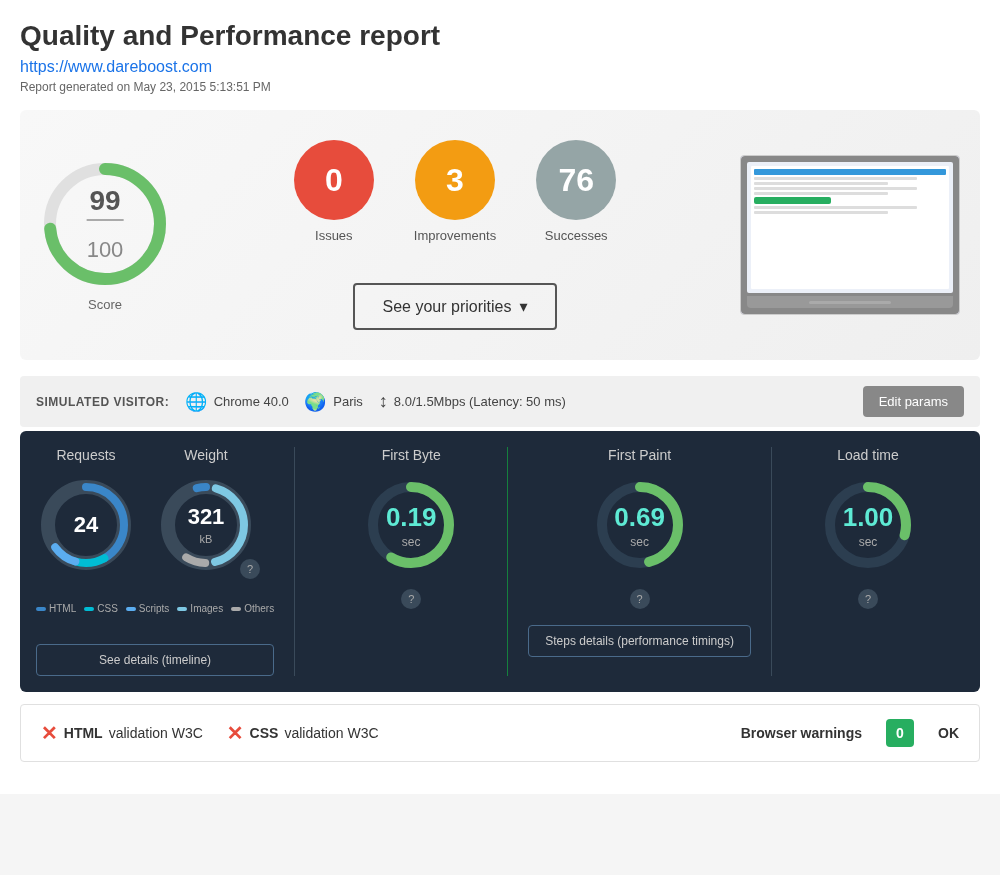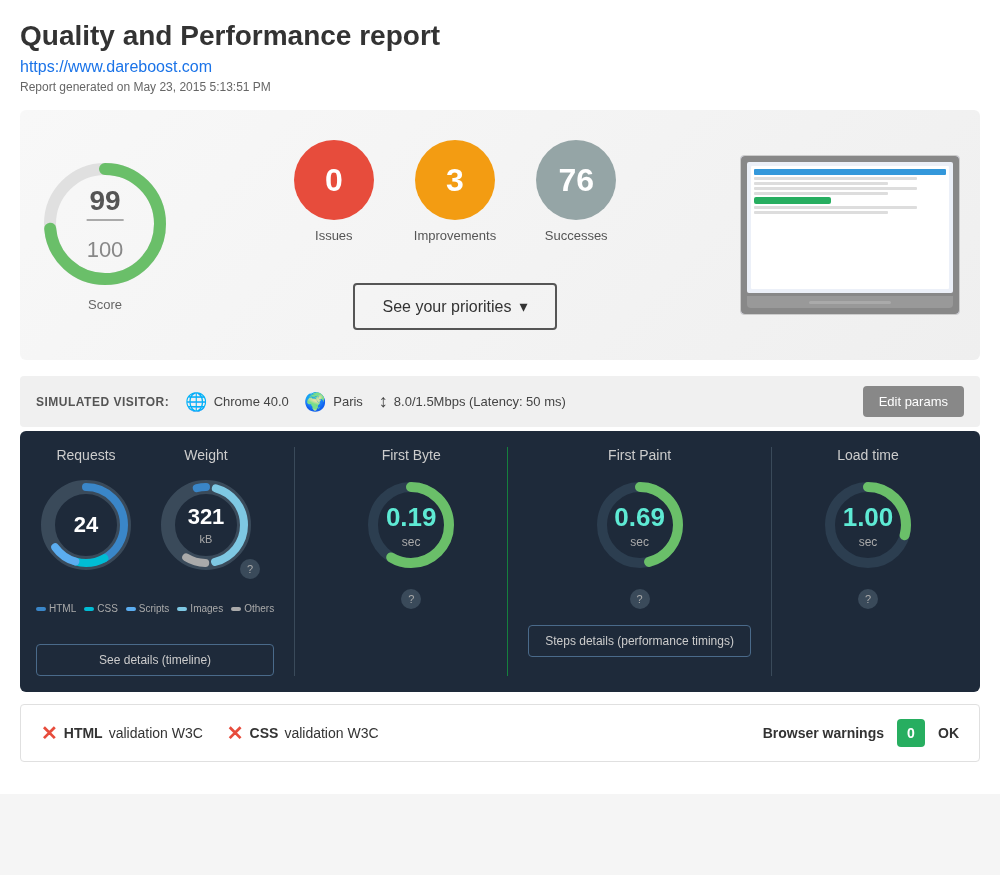--- a/index.html
+++ b/index.html
@@ -211,21 +211,21 @@
       border-radius: 4px;
       padding: 14px 20px;
       display: flex;
       align-items: center;
       gap: 24px;
       margin-bottom: 12px;
     }
     .val-item { display: flex; align-items: center; gap: 6px; font-size: 14px; }
     .val-x { color: #e74c3c; font-size: 20px; font-weight: bold; }
     .val-bold { font-weight: bold; }
-    .browser-warnings { margin-left: auto; display: flex; align-items: center; gap: 13px; font-size: 14px; font-weight: bold; justify-content: flex-end; }
+    .browser-warnings { margin-left: auto; display: flex; align-items: center; gap: 24px; font-size: 14px; font-weight: bold; justify-content: flex-end; }
     .badge-zero { background: #27ae60; color: #fff; width: 28px; height: 28px; border-radius: 4px; display: flex; align-items: center; justify-content: center; font-size: 14px; font-weight: bold; }
 
     
     .tech-bar {
       background: #fff;
       border: 1px solid #e0e0e0;
       border-radius: 4px;
       padding: 14px 20px;
       display: flex;
       align-items: center;

